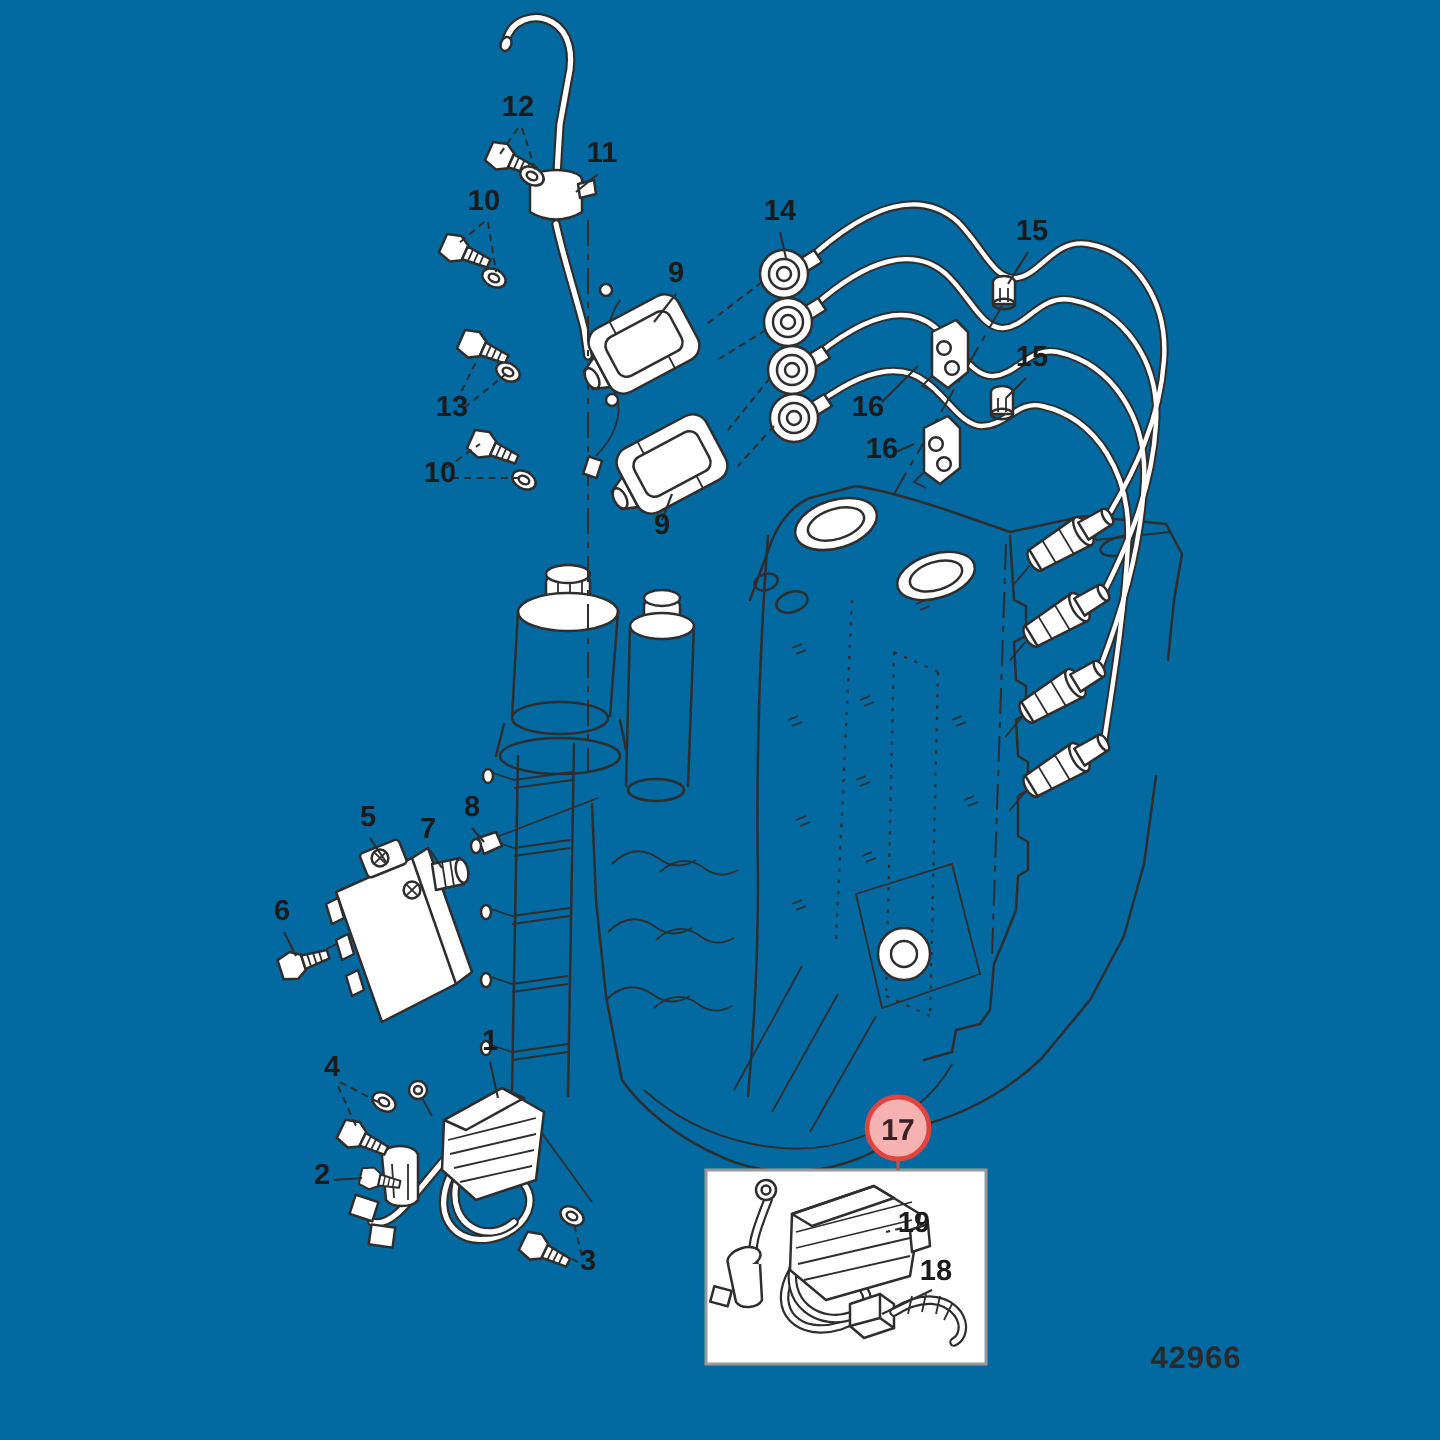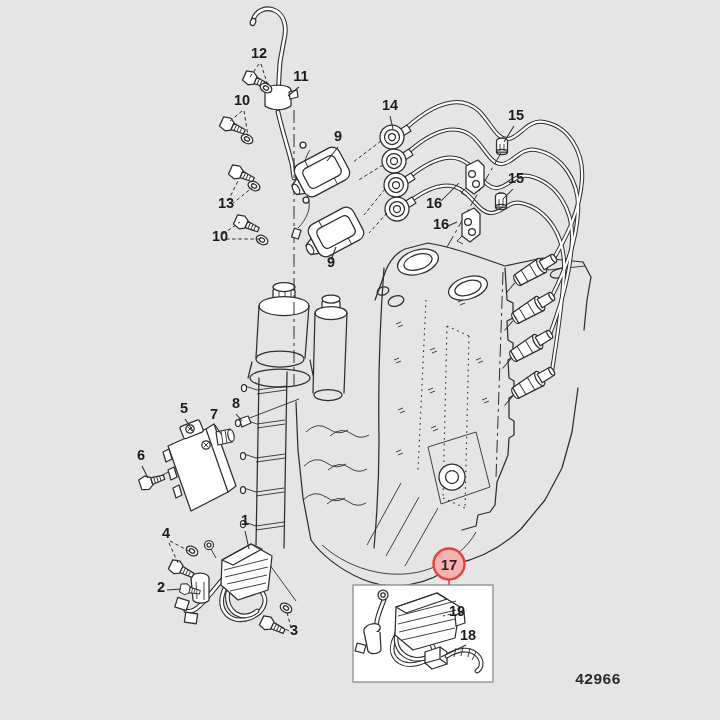--- a/index.html
+++ b/index.html
@@ -1,16 +1,16 @@
 <!DOCTYPE html>
 <html><head>
 <meta charset="utf-8">
 <style>
   html,body{margin:0;padding:0;background:#ffffff;}
-  #stage{position:relative;width:720px;height:720px;background:#e5e5e5;overflow:hidden;
+  #stage{position:relative;width:720px;height:720px;background:#0369a1;overflow:hidden;
          font-family:"Liberation Sans", sans-serif;}
   svg{position:absolute;top:0;left:0;}
   .ln{stroke:#2e2e2e;stroke-width:1.25;fill:none;stroke-linejoin:round;stroke-linecap:round;}
   .lnf{stroke:#2e2e2e;stroke-width:1.25;fill:#ffffff;stroke-linejoin:round;}
   .thin{stroke:#2e2e2e;stroke-width:0.9;fill:none;}
   .leader{stroke:#2e2e2e;stroke-width:1.05;fill:none;}
   .dash{stroke:#2e2e2e;stroke-width:1.0;fill:none;stroke-dasharray:3.5 2.6;}
   .dashdot{stroke:#2e2e2e;stroke-width:1.0;fill:none;stroke-dasharray:13 4 3 4;}
   .dots{stroke:#2e2e2e;stroke-width:1.1;fill:none;stroke-dasharray:1.6 4;}
   .tube-o{stroke:#2e2e2e;stroke-width:4.8;fill:none;stroke-linecap:round;}

